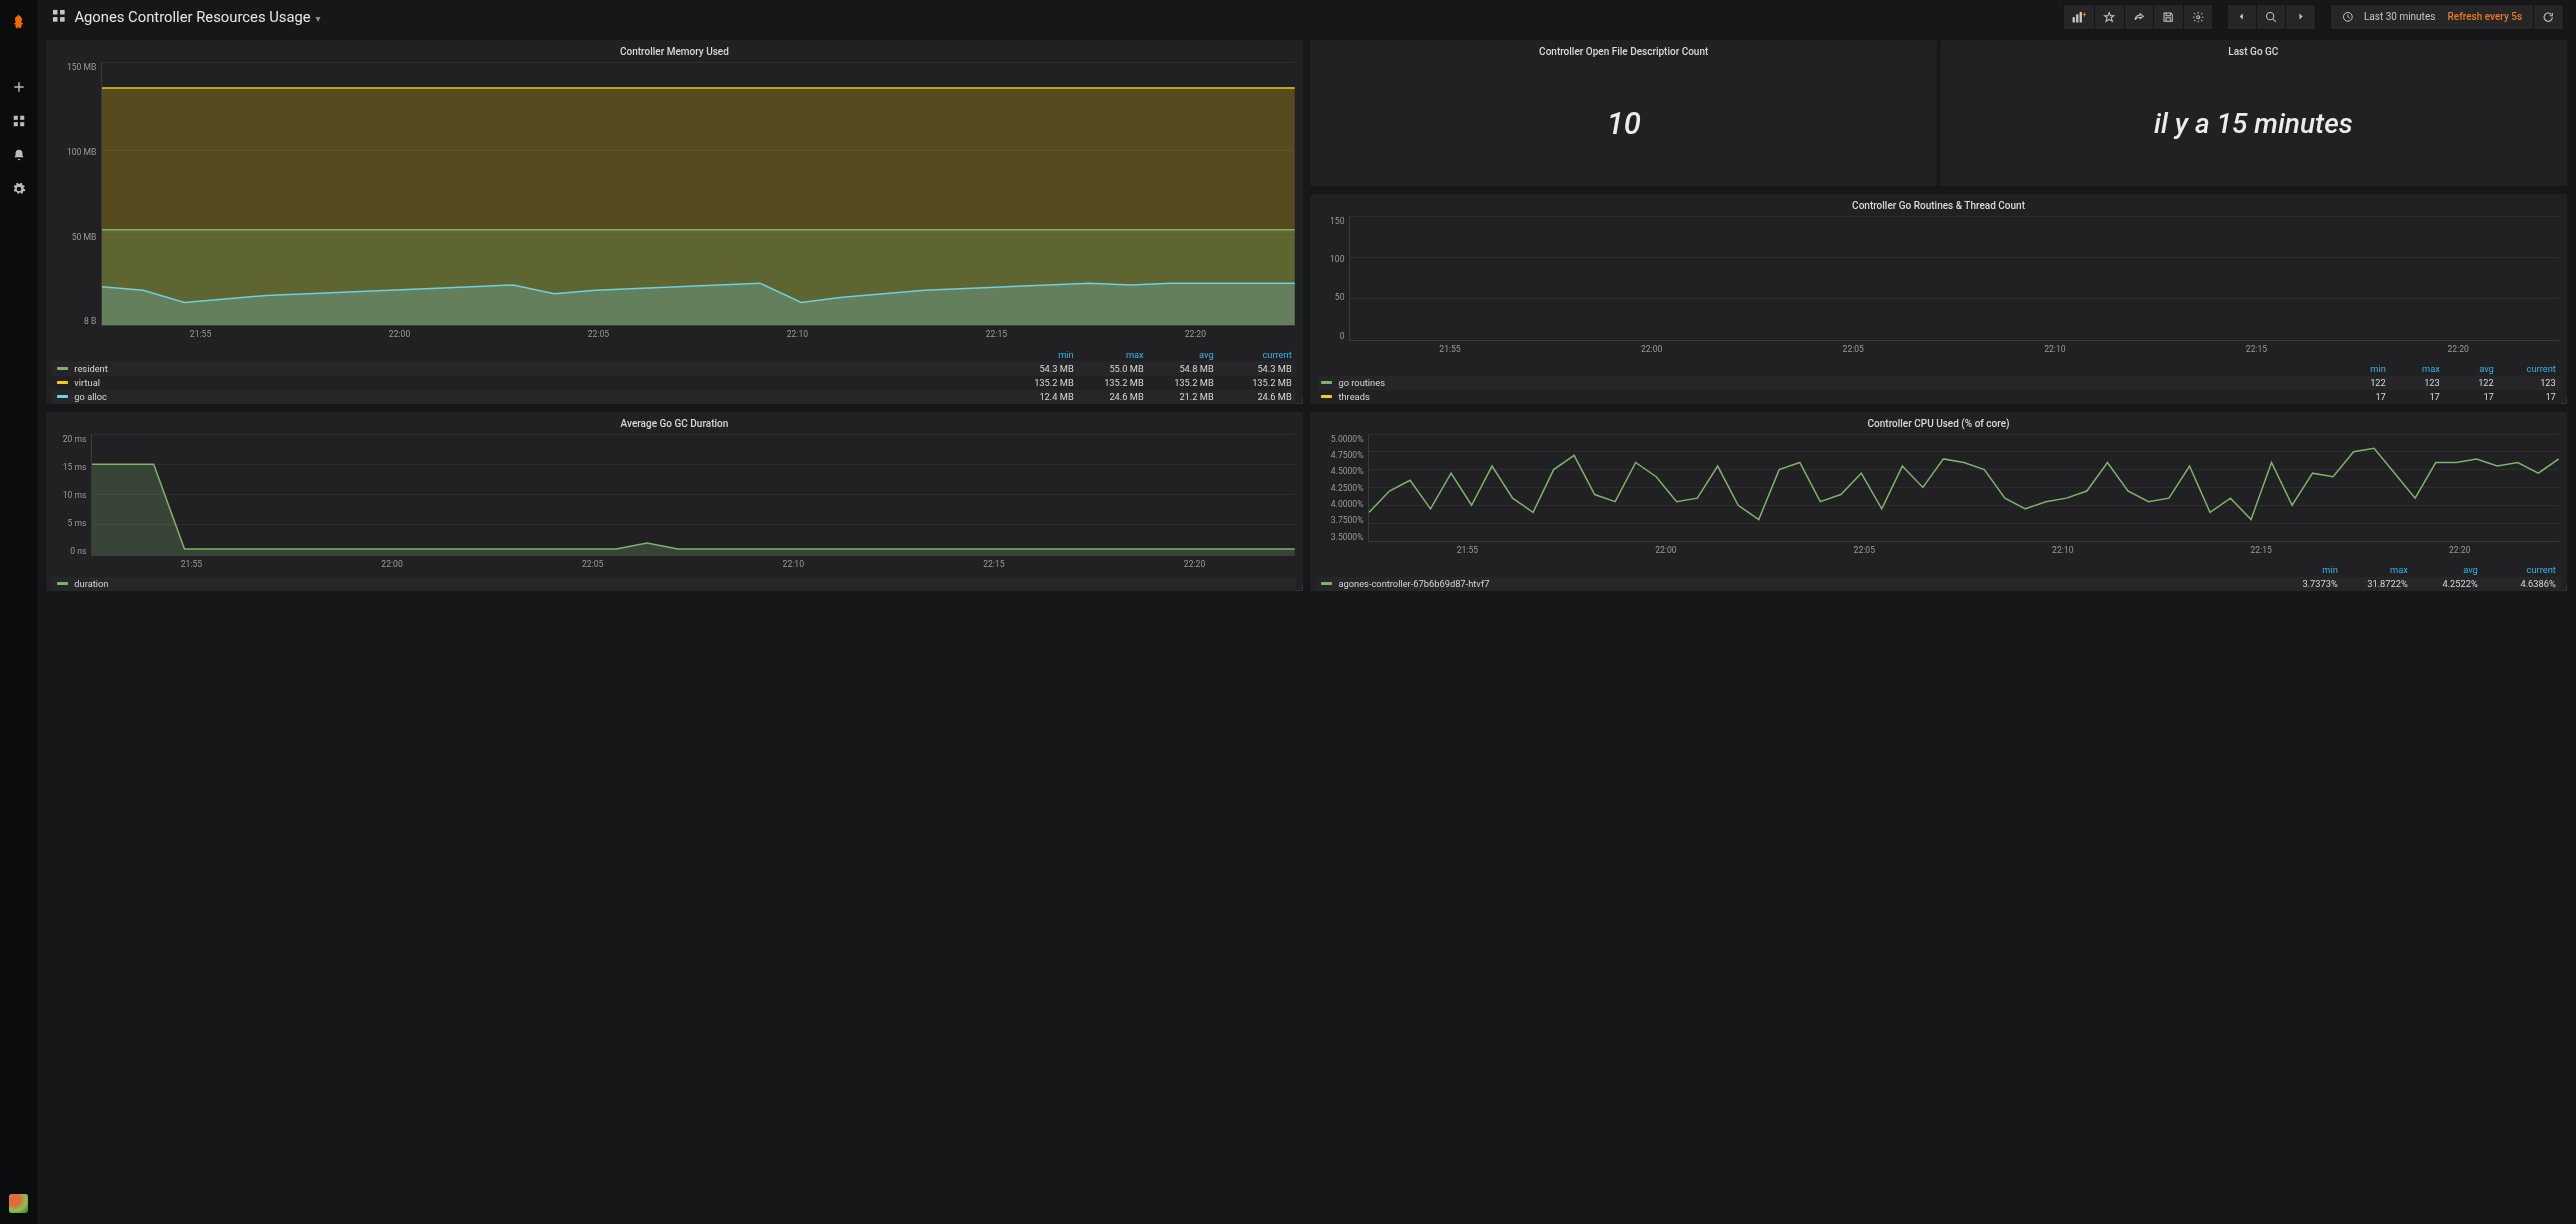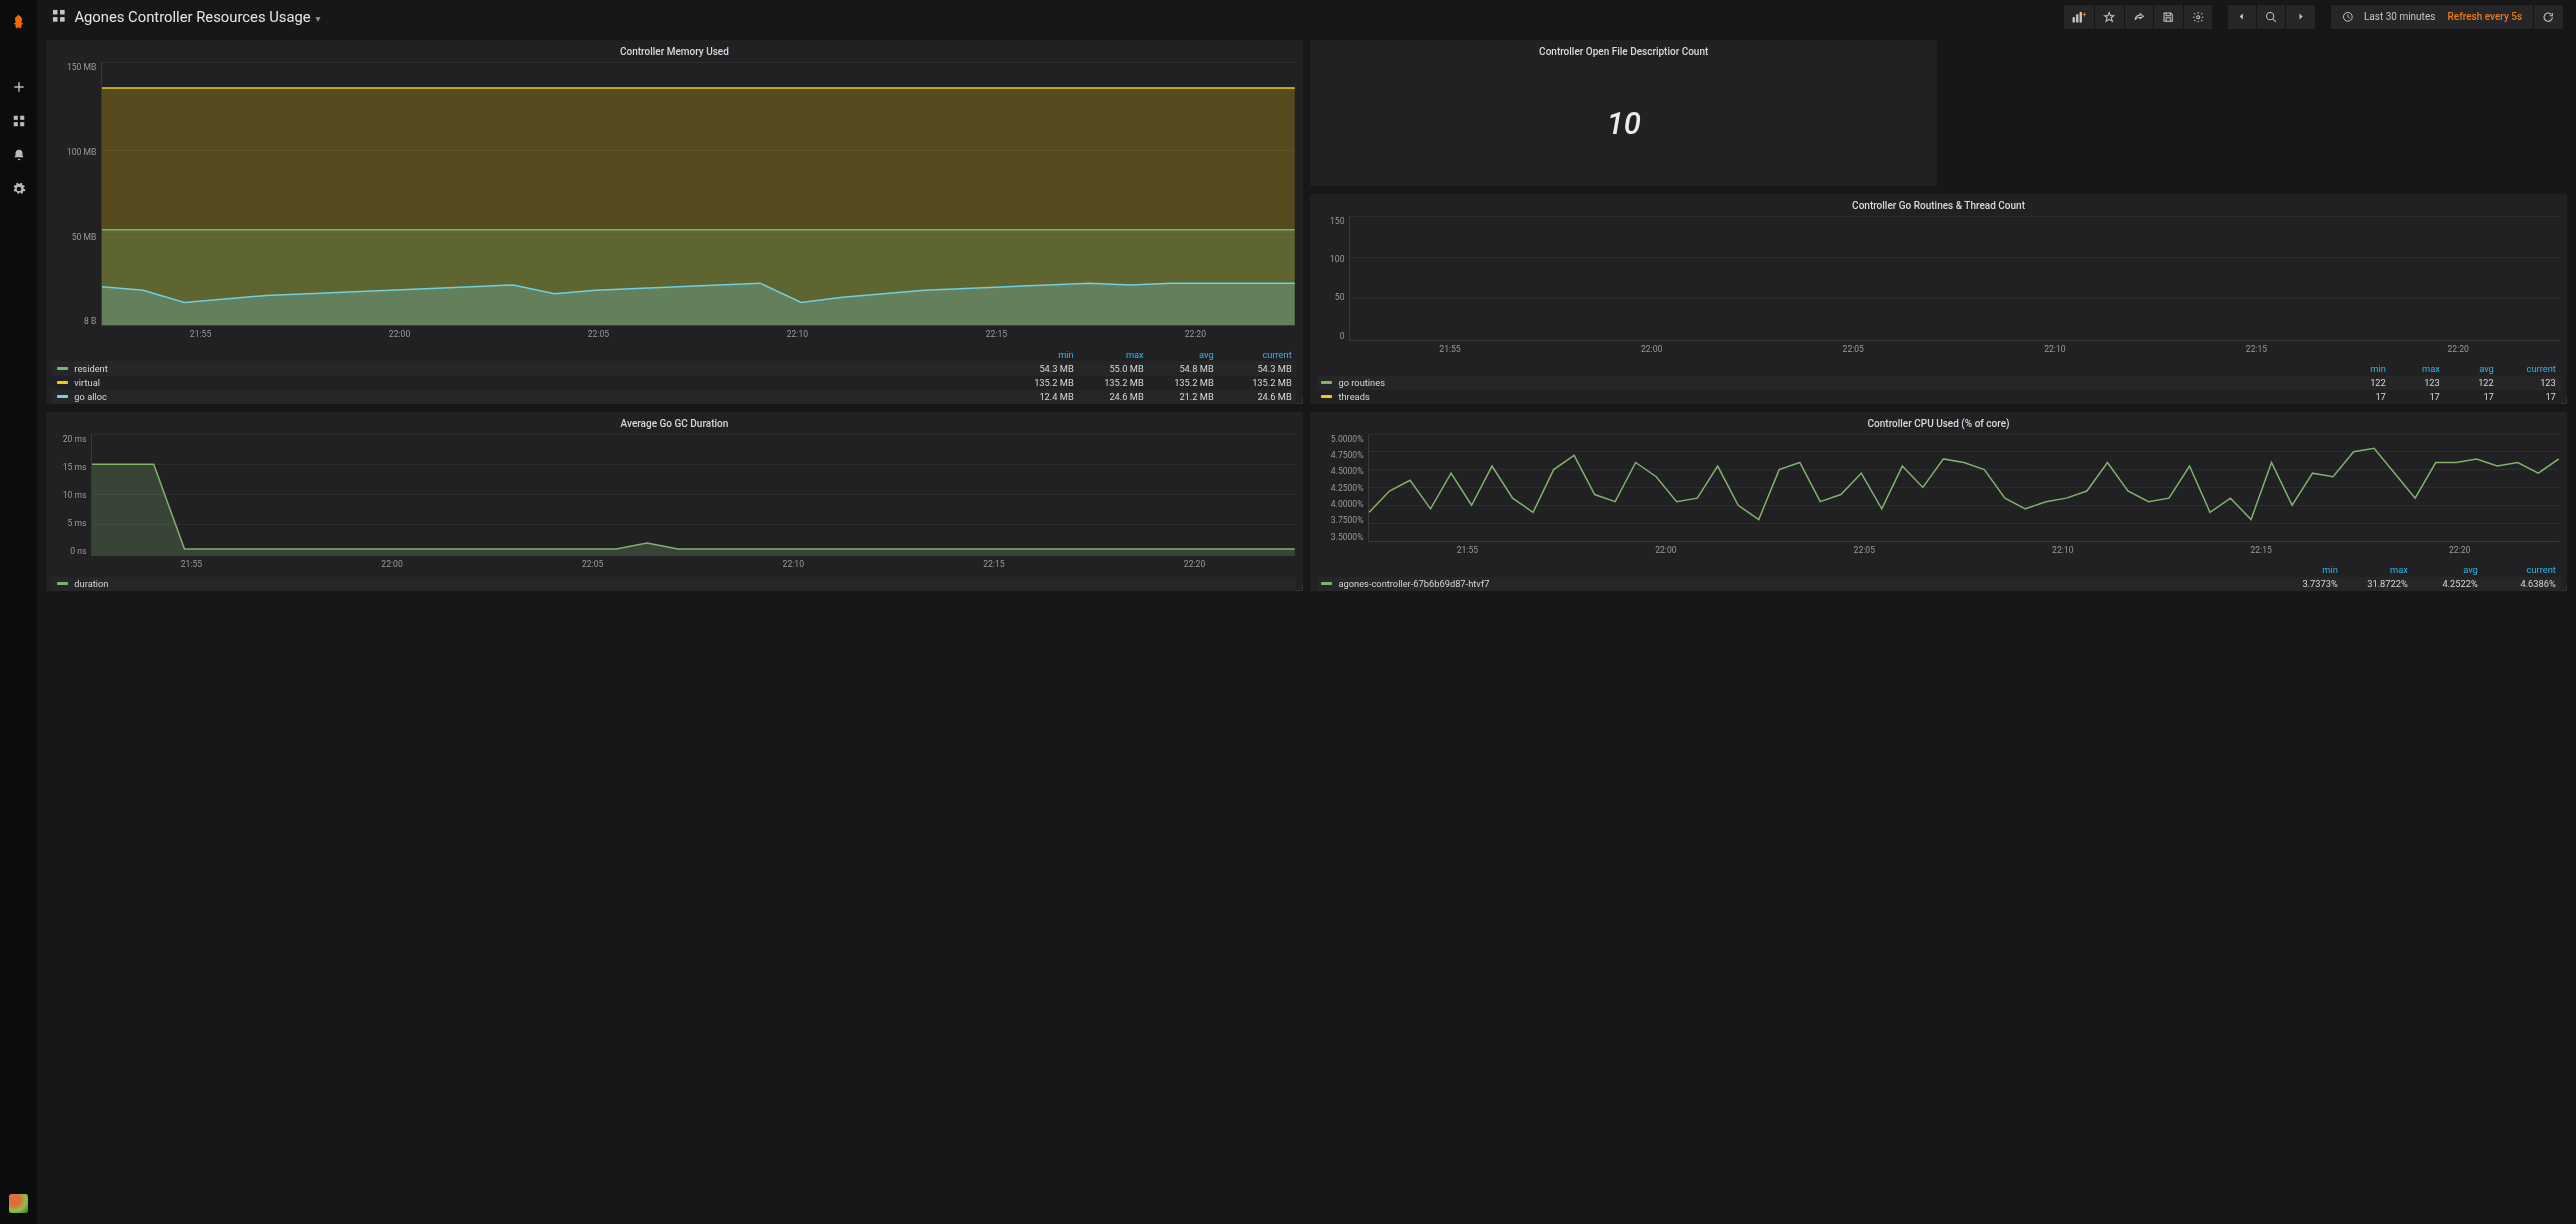--- a/index.html
+++ b/index.html
@@ -303,20 +303,25 @@
     </div>
 
     <div class="dash">
 
       <div class="row1left">
         <div class="stat-panel">
           <div class="panel-title">Controller Open File Descriptior Count</div>
           <div class="stat-value">10</div>
           <div class="resize"></div>
         </div>
+        <div class="stat-panel">
+          <div class="panel-title">Last Go GC</div>
+          <div class="stat-value" style="font-size:28px">il y a 15 minutes</div>
+          <div class="resize"></div>
+        </div>
       </div>
 
       <div class="panel mem-panel" style="grid-row:1 / span 2">
         <div class="panel-title">Controller Memory Used</div>
         <div class="chart-wrap">
           <div class="plot">
             <div class="yaxis">
               <span>150 MB</span>
                 <span>100 MB</span>
                 <span>50 MB</span>

